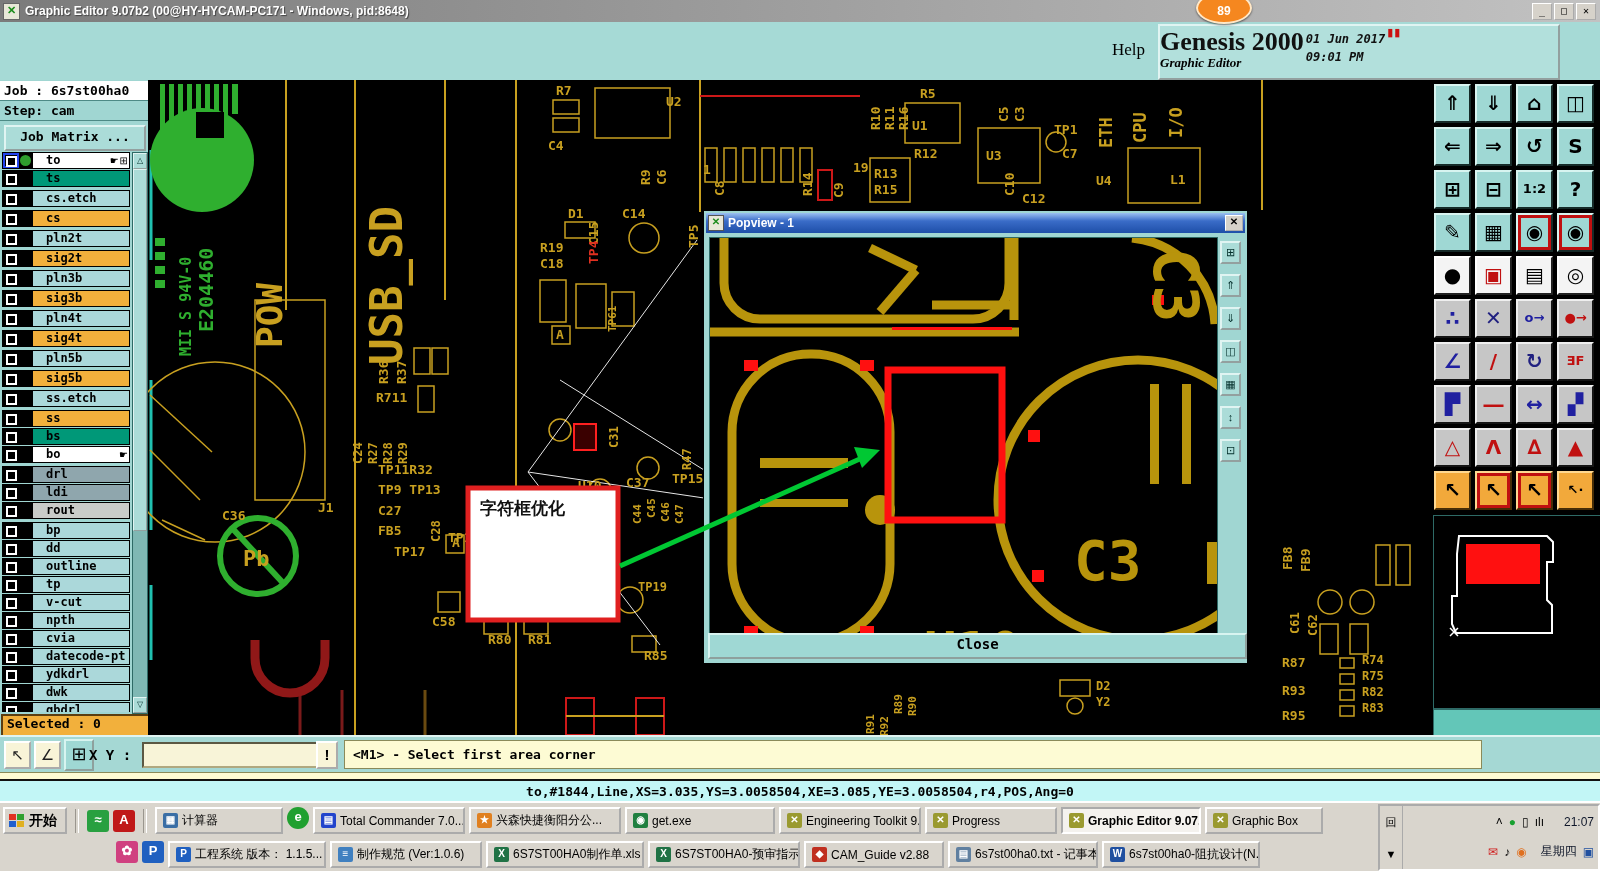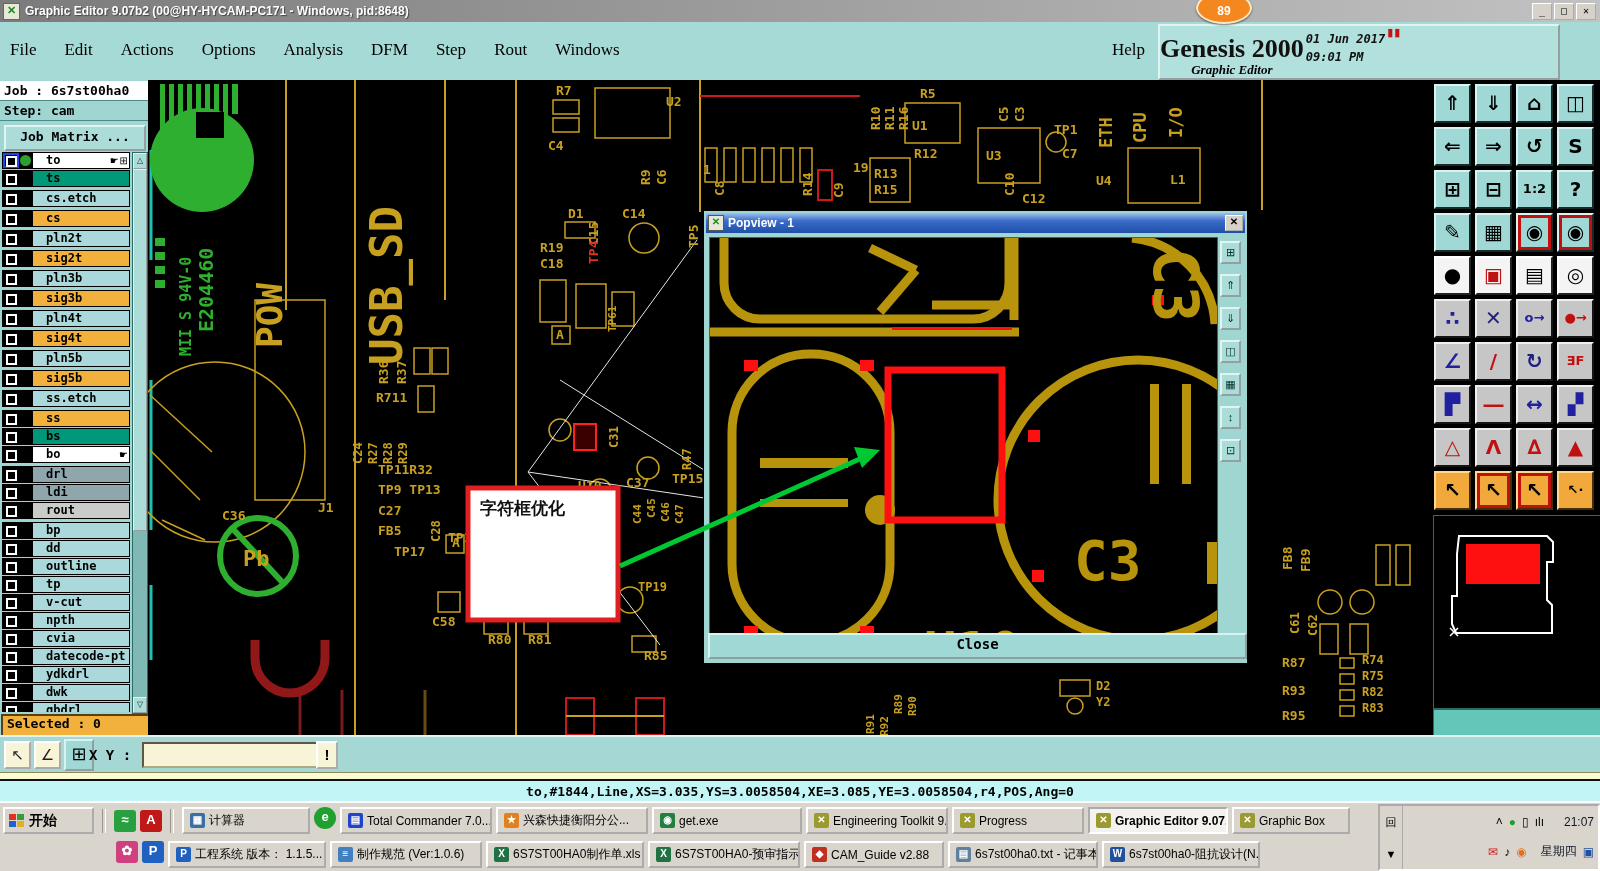--- a/index.html
+++ b/index.html
@@ -26,21 +26,21 @@
   #menu-items{position:absolute;left:10px;top:18px;display:flex;gap:28px;
     font-family:"Liberation Serif",serif;font-size:17px;color:#000;}
   .menu-item{cursor:default;}
   #help-item{position:absolute;left:1112px;top:18px;font-family:"Liberation Serif",serif;font-size:17px;}
   #brand-panel{position:absolute;left:1158px;top:2px;width:398px;height:52px;background:#b2e0dc;
     border:2px outset #e0f4f2;display:flex;}
   #frontline{font-style:italic;font-weight:bold;font-size:27px;color:#1a237e;white-space:nowrap;
     margin:10px 4px 0 6px;font-family:"Liberation Sans",sans-serif;}
   #frontline .speed{color:#cc1111;letter-spacing:-2px;font-size:24px;}
   #frontline .dot-o{color:#1a237e;}
-  #brand-right{display:flex;flex-direction:column;align-items:center;margin-top:10px;}
+  #brand-right{display:flex;flex-direction:column;margin-top:3px;}
   #genesis{font-family:"Liberation Serif",serif;font-weight:bold;font-size:26px;color:#111;line-height:26px;}
   #graphic-editor{font-family:"Liberation Serif",serif;font-style:italic;font-weight:bold;font-size:13px;}
   #brand-date{font-family:"DejaVu Sans Mono",monospace;font-style:italic;font-weight:bold;font-size:12px;
     color:#111;text-align:left;margin:4px 2px 0 2px;line-height:18px;white-space:pre-line;}
   #pause-marks{color:#cc1111;font-size:11px;text-align:right;letter-spacing:1px;}
   
   #sidebar{position:absolute;left:0;top:80px;width:148px;height:655px;background:#a0d6d2;
     border-right:2px solid #4e8a86;}
   #job-bar{position:absolute;left:0;top:1px;width:146px;height:19px;background:#fff;
     border-bottom:1px solid #4e8a86;font-weight:bold;font-size:13px;padding-left:4px;line-height:19px;}
@@ -132,21 +132,21 @@
   
   #status-strip{position:absolute;left:0;top:772px;width:1600px;height:7px;background:#fdfbd4;border-top:1px solid #8a8a5a;}
   #status-line{position:absolute;left:0;top:779px;width:1600px;height:22px;background:#c2f6f6;
     border-top:2px solid #111;text-align:center;font-family:"DejaVu Sans Mono",monospace;
     font-weight:bold;font-size:13px;line-height:22px;color:#000;}
   
   #taskbar{position:absolute;left:0;top:801px;width:1600px;height:70px;background:#d9d5cd;
     border-top:2px solid #fff;}
   .tk-row{position:absolute;left:0;width:1372px;height:33px;display:flex;align-items:center;gap:4px;}
   #tk-row1{top:1px;} #tk-row2{top:35px;padding-left:116px;box-sizing:border-box;}
-  #start-btn{width:91px;height:27px;background:#d9d5cd;border:2px outset #fff;display:flex;
+  #start-btn{width:64px;height:27px;background:#d9d5cd;border:2px outset #fff;display:flex;
     align-items:center;gap:4px;font-weight:bold;font-size:14px;padding-left:4px;box-sizing:border-box;
     margin-left:3px;}
   .winflag{width:16px;height:14px;display:grid;grid-template-columns:7px 7px;grid-template-rows:6px 6px;gap:1px;}
   .winflag i{display:block;} 
   .tk-sep{width:2px;height:24px;border-left:1px solid #9a968e;border-right:1px solid #fff;margin:0 4px;}
   .ql-icon{width:22px;height:22px;font-size:13px;line-height:20px;text-align:center;border-radius:3px;
     font-weight:bold;color:#fff;}
   .tk-btn{height:27px;background:#d9d5cd;border:2px outset #fff;display:flex;align-items:center;gap:4px;
     font-size:12px;padding:0 6px;box-sizing:border-box;white-space:nowrap;overflow:hidden;color:#000;}
   .tk-btn.active{background:#f4f2ee;border:2px inset #fff;font-weight:bold;}
@@ -170,31 +170,20 @@
   <div id="title-text">Graphic Editor 9.07b2 (00@HY-HYCAM-PC171 - Windows, pid:8648)</div>
   <div id="title-btns">
     <div class="tb-btn">_</div>
     <div class="tb-btn">□</div>
     <div class="tb-btn">✕</div>
   </div>
 </div>
 <div id="badge89">89</div>
 
 <div id="menubar">
-  <div id="menu-items">
-      <div class="menu-item">File</div>
-      <div class="menu-item">Edit</div>
-      <div class="menu-item">Actions</div>
-      <div class="menu-item">Options</div>
-      <div class="menu-item">Analysis</div>
-      <div class="menu-item">DFM</div>
-      <div class="menu-item">Step</div>
-      <div class="menu-item">Rout</div>
-      <div class="menu-item">Windows</div>
-    </div>
   <div id="help-item" class="menu-item">Help</div>
   <div id="brand-panel">
     <div id="brand-right">
       <div id="genesis">Genesis 2000</div>
       <div id="graphic-editor">Graphic Editor</div>
     </div>
     <div id="brand-date">01 Jun 2017
 09:01 PM</div>
     <div id="pause-marks">▮▮</div>
   </div>
@@ -701,20 +690,21 @@
   <polygon points="880,450 862,468 854,447" fill="#00c833"></polygon>
 </svg>
 
 <div id="command-bar">
   <div class="cmd-icon-btn" style="left:4px">↖</div>
   <div class="cmd-icon-btn" style="left:34px">∠</div>
   <div id="grid-btn">⊞</div>
   <div id="xy-label">X Y :</div>
   <input id="xy-input" type="text" value="" style="">
   <div id="alert-btn">!</div>
+  <div id="cmd-msg">&lt;M1&gt; - Select first area corner</div>
   <div id="units-btn"><span>Inch</span><span class="sq"></span></div>
 </div>
 
 <div id="status-strip"></div>
 <div id="status-line">to,#1844,Line,XS=3.035,YS=3.0058504,XE=3.085,YE=3.0058504,r4,POS,Ang=0</div>
 
 <div id="taskbar">
   <div id="tk-row1" class="tk-row">
     <div id="start-btn">
       <span class="winflag">

